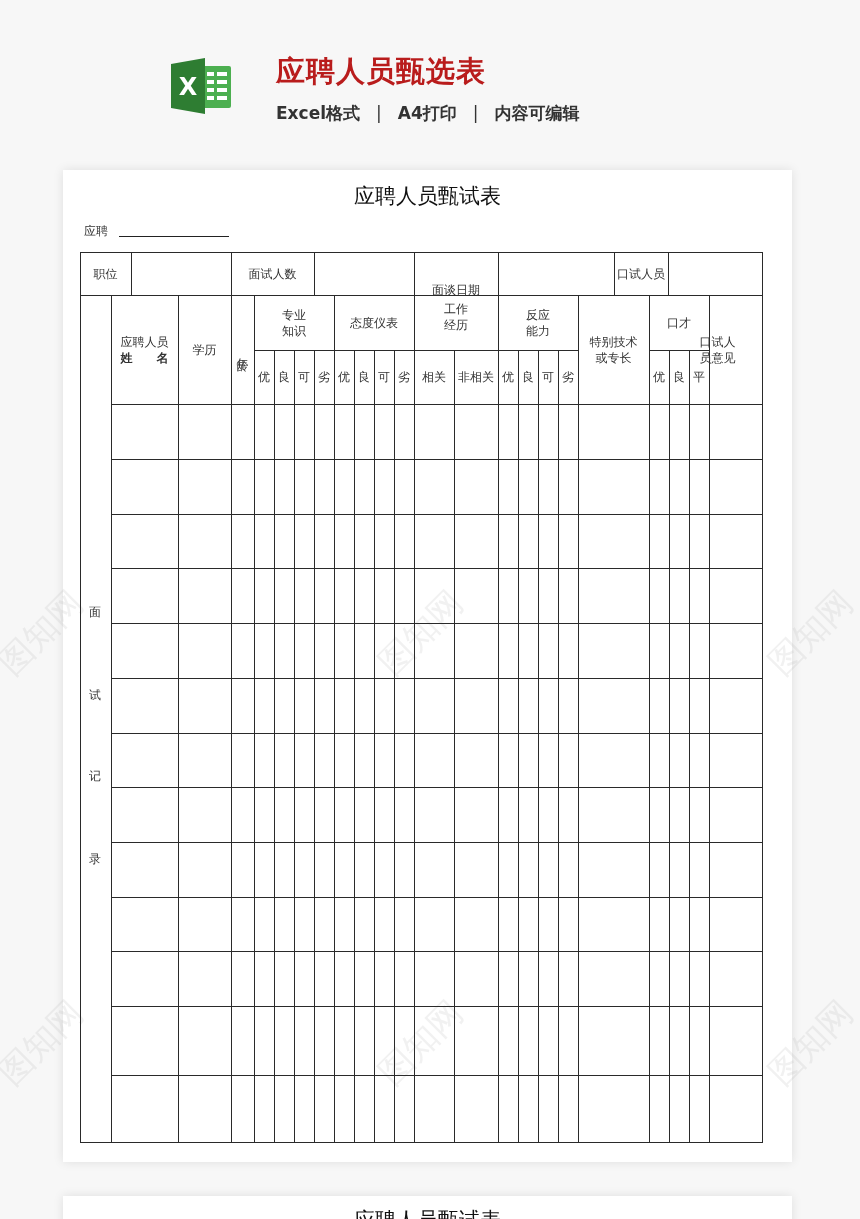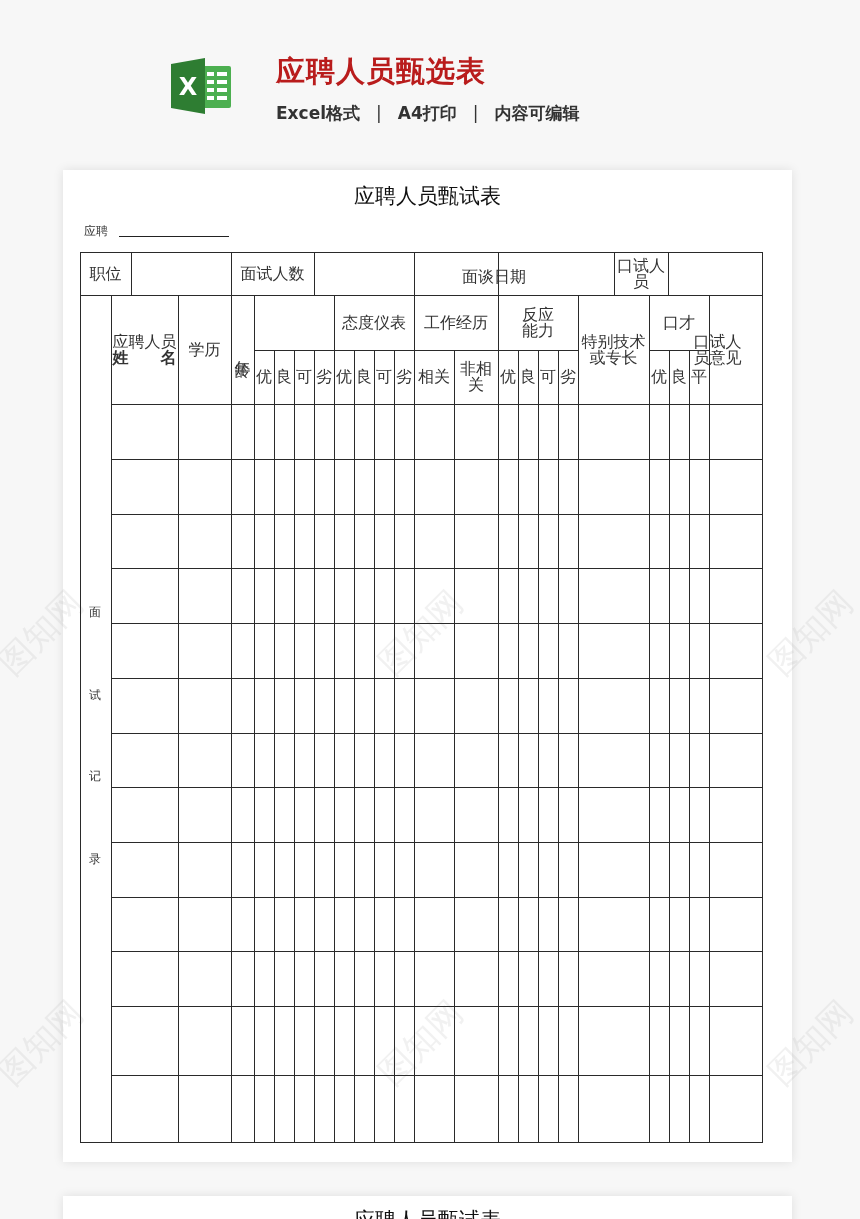--- a/index.html
+++ b/index.html
@@ -10,21 +10,21 @@
   .subtitle .sep { display:inline-block; margin:0 16px; font-weight:normal; }
   .page { position:absolute; left:63px; width:729px; background:#fff; box-shadow:0 0 10px rgba(0,0,0,0.10); }
   .page1 { top:170px; height:992px; }
   .page2 { top:1196px; height:60px; }
   .doc-title { position:absolute; left:0; width:100%; text-align:center; font-family:"DejaVu Serif", serif; font-size:21px; color:#111; }
   .page1 .doc-title { top:12px; }
   .page2 .doc-title { top:10px; }
   .apply-label { position:absolute; left:21px; top:53px; font-family:"DejaVu Serif", serif; font-size:12px; color:#333; }
   .apply-line { position:absolute; left:56px; top:66px; width:110px; border-bottom:1px solid #222; }
   .grid { position:absolute; left:0; top:0; width:860px; height:1219px; pointer-events:none; }
-  .cell { position:absolute; box-sizing:border-box; display:flex; align-items:center; justify-content:center; text-align:center; font-family:"DejaVu Serif", serif; font-size:16px; color:#333; line-height:16px; pointer-events:auto; }
+  .cell { position:absolute; box-sizing:border-box; display:flex; align-items:center; justify-content:center; text-align:center; font-family:"DejaVu Serif", serif; font-size:12px; color:#333; line-height:16px; pointer-events:auto; }
   .hl { position:absolute; height:0; border-top:1.5px solid #2a2a2a; }
   .vl { position:absolute; width:0; border-left:1.5px solid #2a2a2a; }
   .vtext { writing-mode:vertical-rl; letter-spacing:2px; }
   .side-char { position:absolute; left:89px; font-family:"DejaVu Serif", serif; font-size:12px; color:#333; }
   .wm { position:absolute; font-size:34px; color:rgba(180,180,180,0.18); transform:rotate(-45deg); white-space:nowrap; pointer-events:none; }
 </style>
 </head>
 <body>
 
 <div class="logo">
@@ -120,44 +120,48 @@
   <div class="vl" style="left:518px;top:350px;height:793px;"></div>
   <div class="vl" style="left:538px;top:350px;height:793px;"></div>
   <div class="vl" style="left:558px;top:350px;height:793px;"></div>
   <div class="vl" style="left:669px;top:350px;height:793px;"></div>
   <div class="vl" style="left:689px;top:350px;height:793px;"></div>
 
   <div class="cell" style="left:80px;top:252px;width:51px;height:43px;">职位</div>
   <div class="cell" style="left:131px;top:252px;width:100px;height:43px;"></div>
   <div class="cell" style="left:231px;top:252px;width:83px;height:43px;">面试人数</div>
   <div class="cell" style="left:314px;top:252px;width:100px;height:43px;"></div>
-  <div class="cell" style="left:414px;top:255px;width:84px;height:43px;margin-left:38px;">面谈日期</div>
+  <div class="cell" style="left:414px;top:268px;width:84px;height:43px;">面谈日期</div>
   <div class="cell" style="left:498px;top:252px;width:116px;height:43px;"></div>
   <div class="cell" style="left:614px;top:252px;width:54px;height:43px;">口试人员</div>
   <div class="cell" style="left:668px;top:252px;width:94px;height:43px;"></div>
 
   <div class="side-char" style="top:604px;">面</div>
   <div class="side-char" style="top:687px;">试</div>
   <div class="side-char" style="top:768px;">记</div>
   <div class="side-char" style="top:851px;">录</div>
 
   <div class="cell" style="left:111px;top:295px;width:67px;height:109px;flex-direction:column;">
     <span>应聘人员</span>
     <span style="white-space:pre;font-weight:bold;">姓　　名</span>
   </div>
   <div class="cell" style="left:178px;top:295px;width:53px;height:109px;">学历</div>
   <div class="cell" style="left:231px;top:295px;width:23px;height:109px;">
     <span class="vtext">年龄</span>
   </div>
 
+  <div class="cell" style="left:254px;top:295px;width:80px;height:55px;flex-direction:column;">
+    <span>专业</span>
+    <span>知识</span>
+  </div>
   <div class="cell" style="left:334px;top:295px;width:80px;height:55px;flex-direction:row;">
     <span>态度</span>
     <span>仪表</span>
   </div>
-  <div class="cell" style="left:414px;top:295px;width:84px;height:55px;flex-direction:row;">
+  <div class="cell" style="left:414px;top:289px;width:84px;height:55px;flex-direction:column;">
     <span>工作</span>
     <span>经历</span>
   </div>
   <div class="cell" style="left:498px;top:295px;width:80px;height:55px;flex-direction:column;">
     <span>反应</span>
     <span>能力</span>
   </div>
   <div class="cell" style="left:578px;top:295px;width:71px;height:109px;flex-direction:column;">
     <span>特别技术</span>
     <span>或专长</span>

